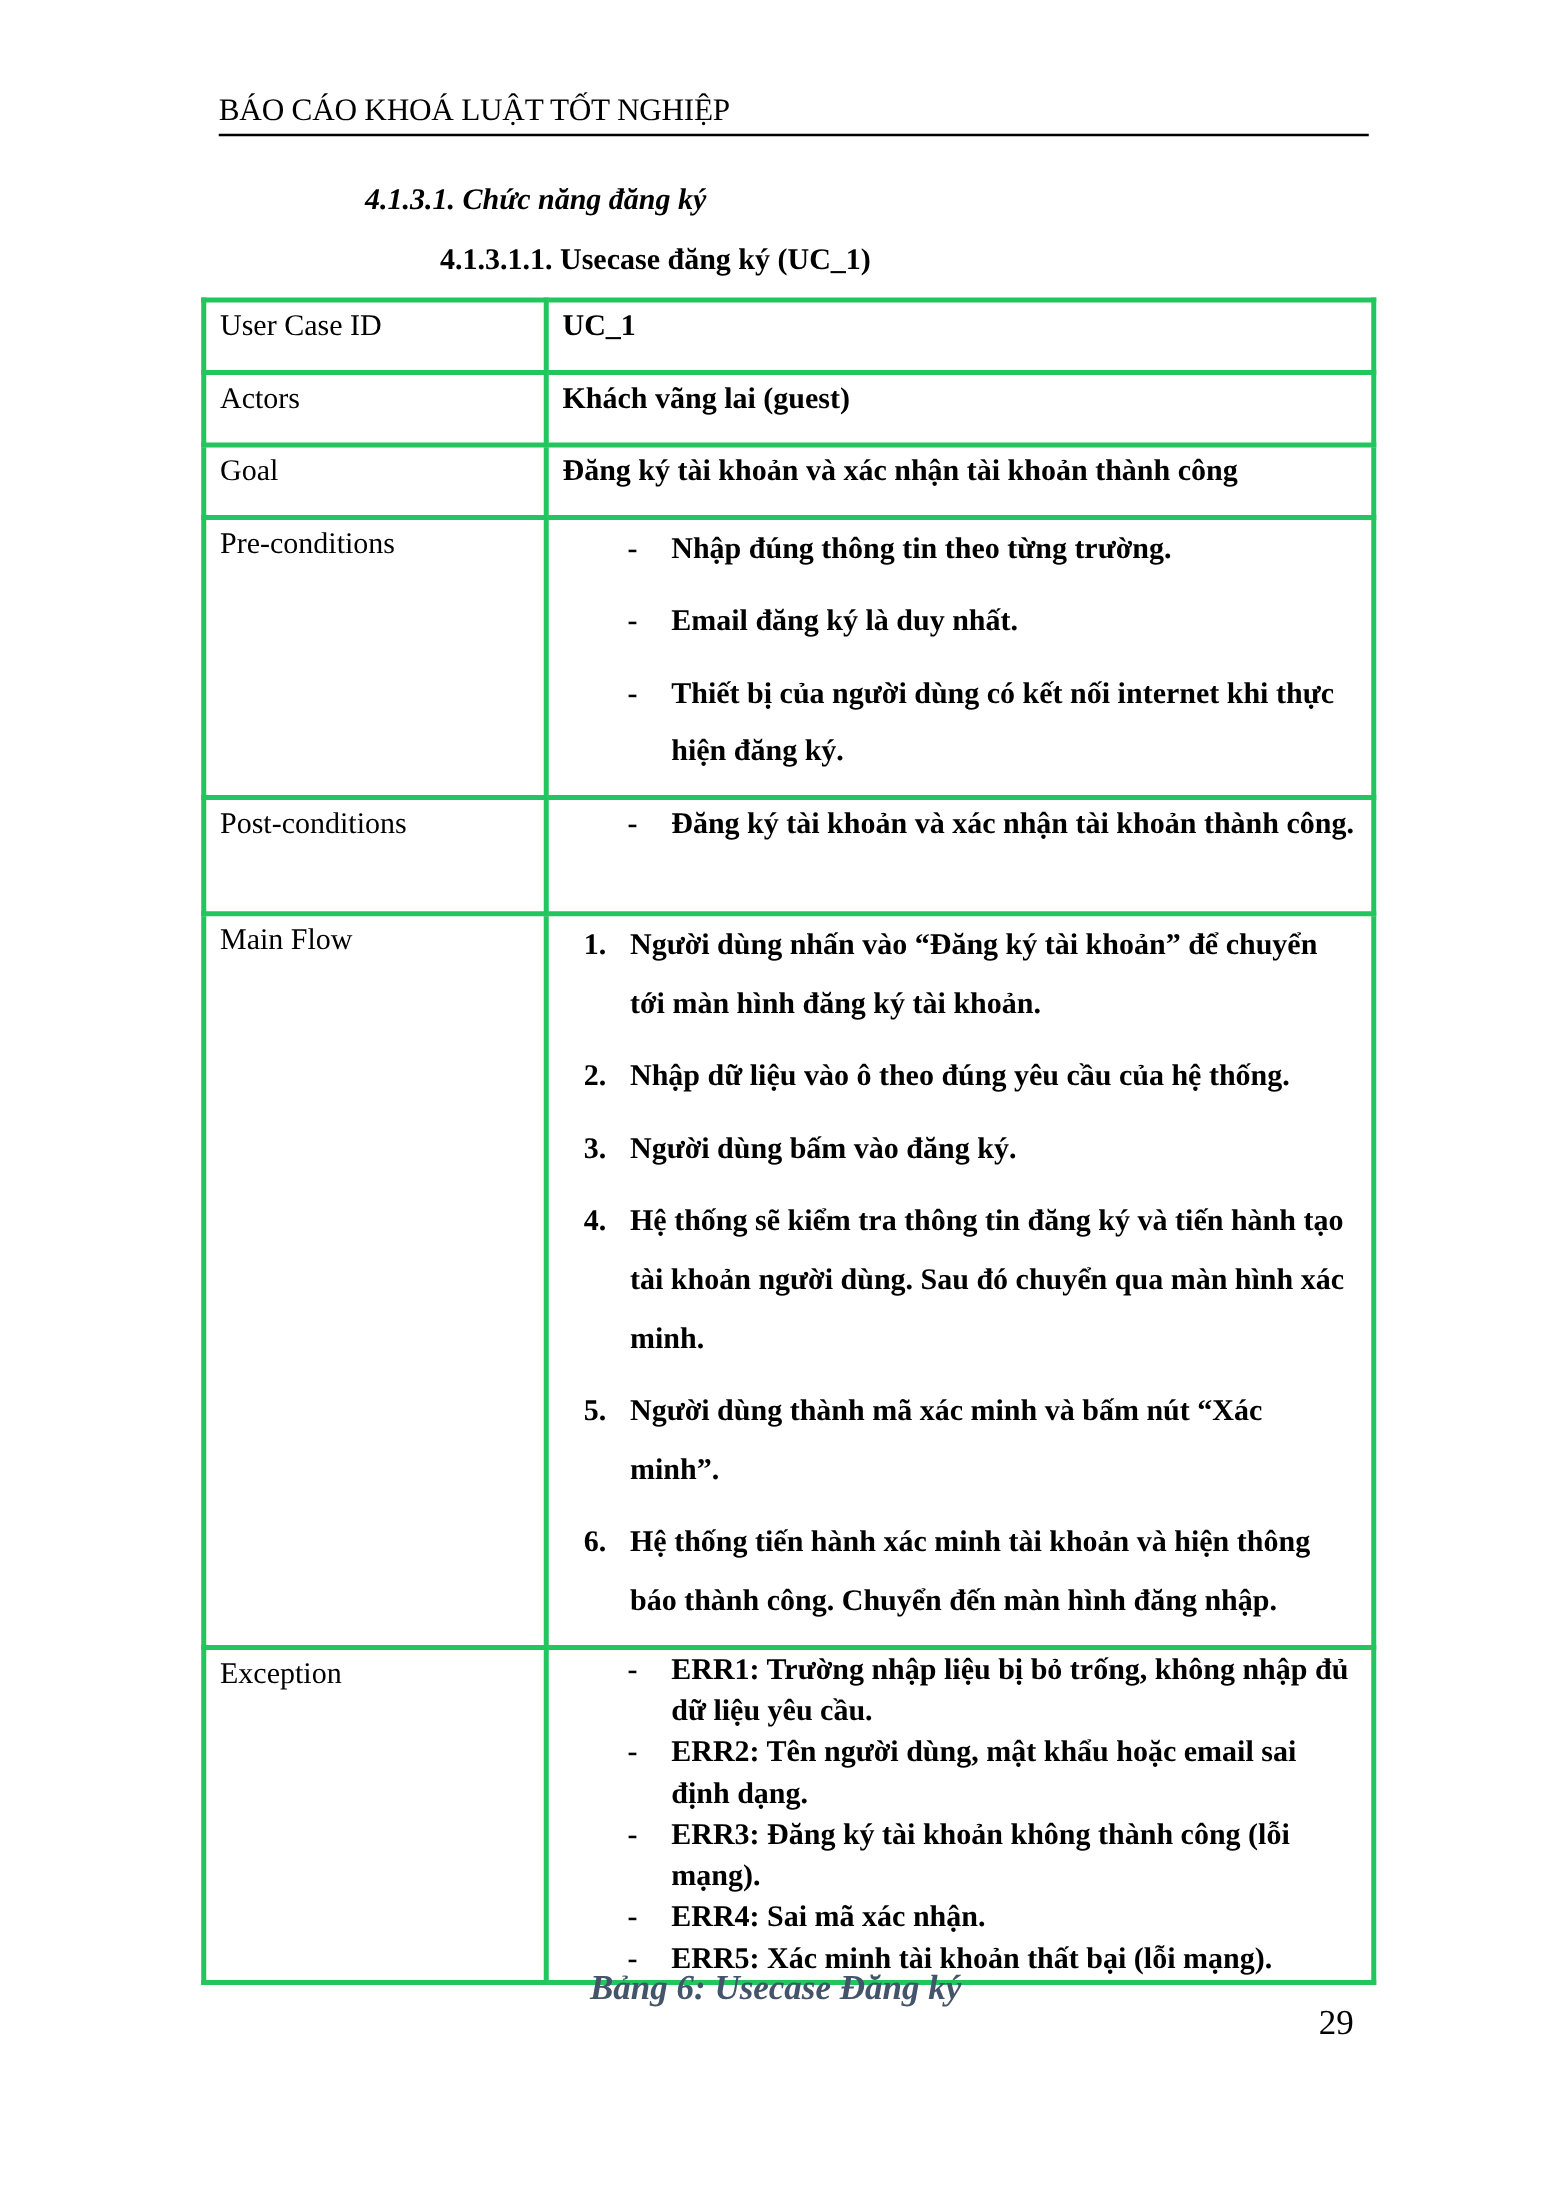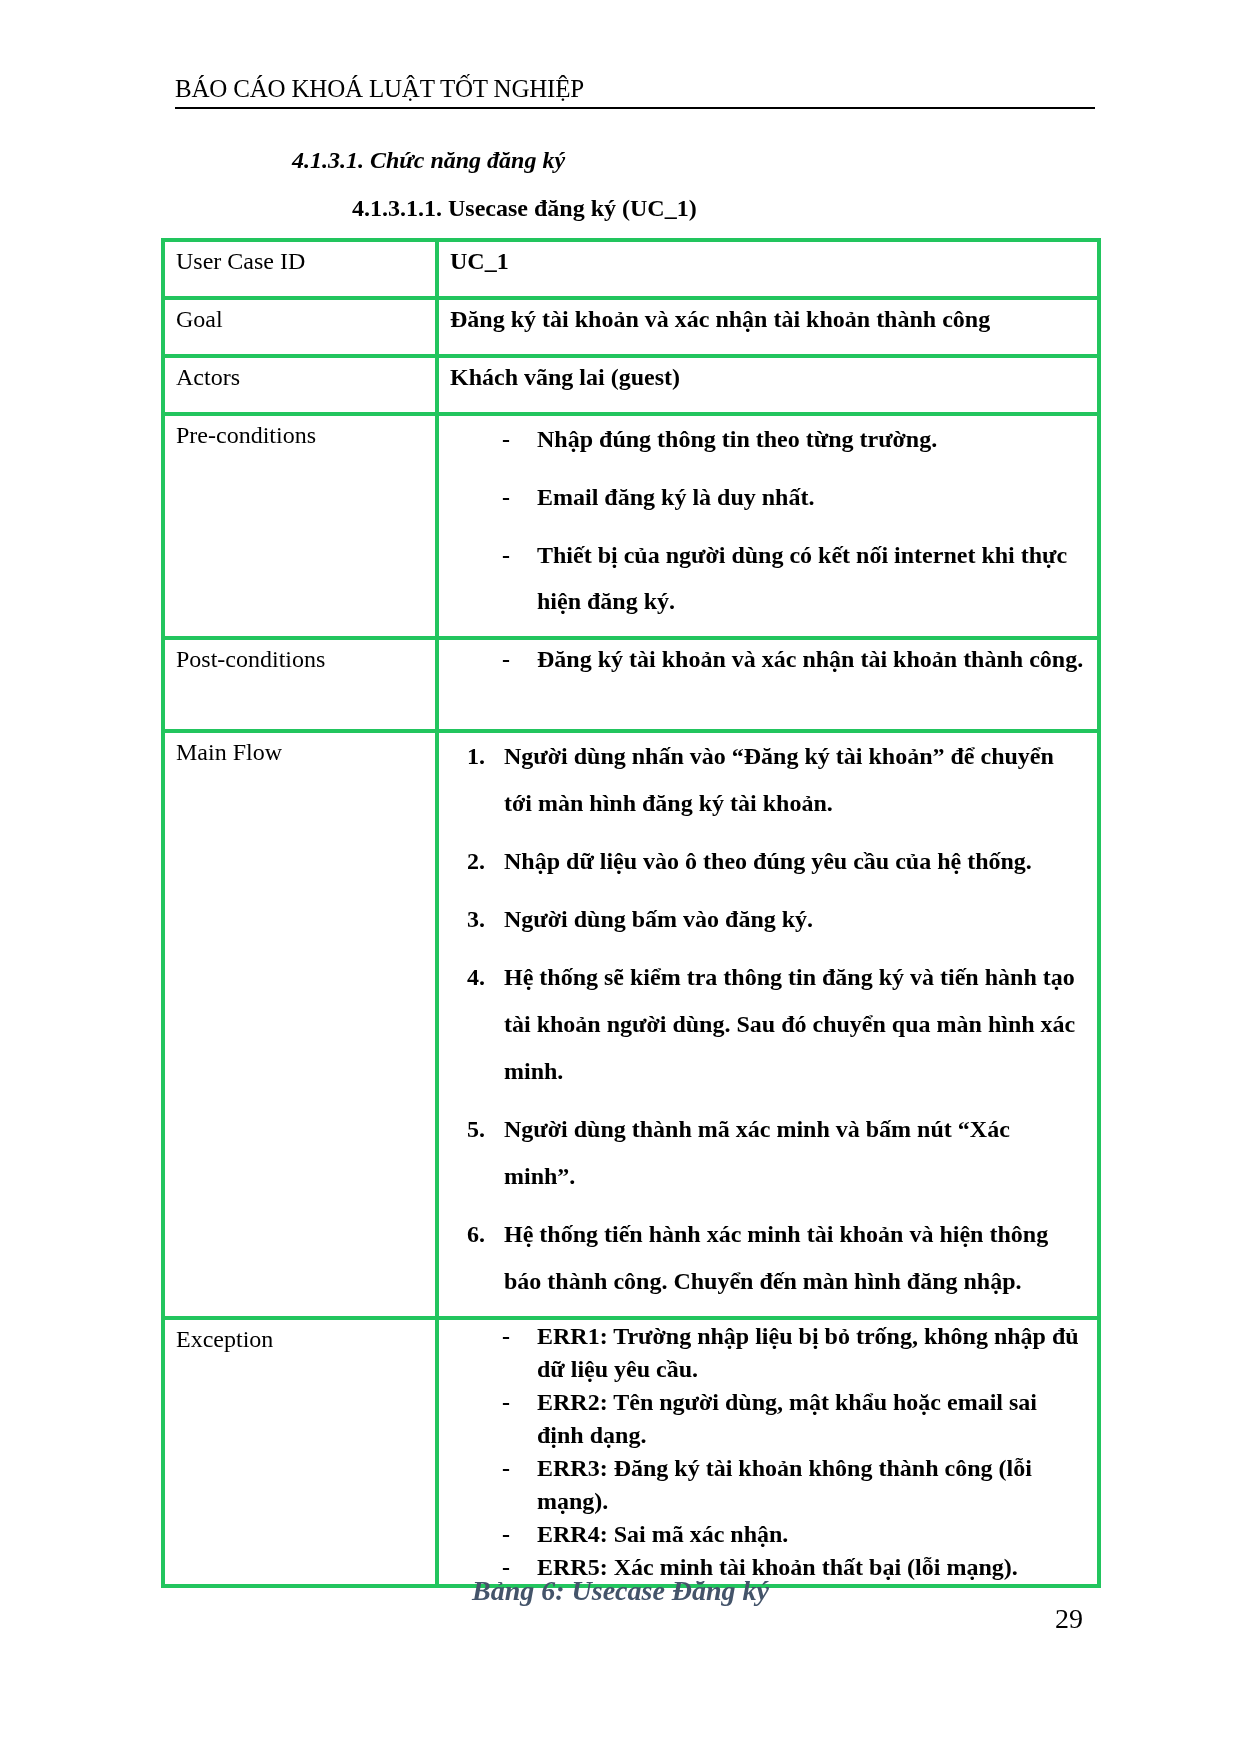--- a/index.html
+++ b/index.html
@@ -59,26 +59,26 @@
 <div class="h4">4.1.3.1. Chức năng đăng ký</div>
 <div class="h5">4.1.3.1.1. Usecase đăng ký (UC_1)</div>
 
 <table class="uc">
   <tbody>
       <tr class="row-short">
     <td class="k">User Case ID</td>
     <td class="v">UC_1</td>
   </tr>
   <tr class="row-short">
+    <td class="k">Actors</td>
+    <td class="v">Khách vãng lai (guest)</td>
+  </tr>
+  <tr class="row-short">
     <td class="k">Goal</td>
     <td class="v">Đăng ký tài khoản và xác nhận tài khoản thành công</td>
-  </tr>
-  <tr class="row-short">
-    <td class="k">Actors</td>
-    <td class="v">Khách vãng lai (guest)</td>
   </tr>
   <tr style="height:224px;">
     <td class="k">Pre-conditions</td>
     <td class="v pre" style="padding-top:0 !important;">
       <ul class="dash">
         <li style="line-height:46px;margin-bottom:12px;">
           <span class="mk">-</span>
           <span>Nhập đúng thông tin theo từng trường.</span>
         </li>
         <li style="line-height:46px;margin-bottom:12px;">

